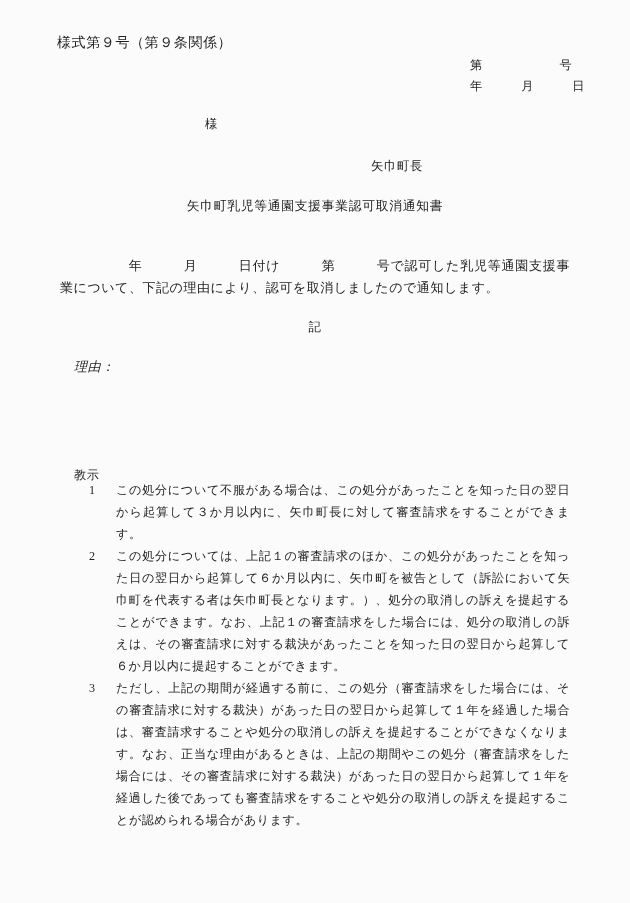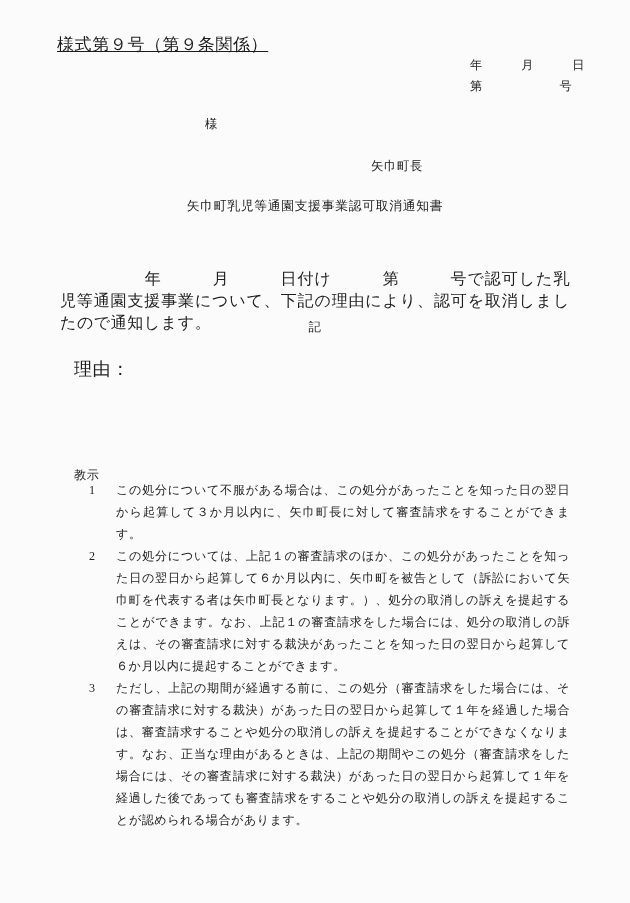--- a/index.html
+++ b/index.html
@@ -27,22 +27,21 @@
     white-space: pre;
     font-size: 12.2px;
     line-height: 1.0;
     letter-spacing: 0.6px;
   }
 
   
   .form-no {
     left: 57px;
     top: 36px;
-    font-size: 17px;
-    text-decoration: underline;
+    font-size: 14px;
   }
 
   
   .issue-block {
     position: absolute;
     left: 470px;
     top: 55px;
     font-size: 12.2px;
     letter-spacing: 0.6px;
     line-height: 21px;
@@ -74,43 +73,43 @@
     letter-spacing: 0.7px;
     white-space: pre;
   }
 
   
   .body-para {
     position: absolute;
     left: 60px;
     top: 255px;
     width: 510px;
-    font-size: 16px;
+    font-size: 13px;
     letter-spacing: 0.55px;
     line-height: 22px;
     text-align: justify;
     text-justify: inter-character;
     text-indent: 0;
-    margin-top: 13px;
   }
 
   
   .kiji {
     left: 0;
     top: 321px;
     width: 630px;
     text-align: center;
     font-size: 12.4px;
   }
 
   
   .riyuu {
     left: 74px;
     top: 360px;
-    font-size: 18px;
+    font-size: 13px;
+    font-style: italic;
   }
 
   
   .kyouji {
     left: 74px;
     top: 460px;
     font-size: 12.2px;
     margin-top: 9px;
   }
 
@@ -142,22 +141,22 @@
   }
 </style>
 </head>
 <body>
 
 <div class="page">
 
   <div class="line form-no">様式第９号（第９条関係）</div>
 
   <div class="issue-block">
+    <div>第　　　　　　号</div>
     <div>年　　　月　　　日</div>
-    <div>第　　　　　　号</div>
   </div>
 
   <div class="line addressee">様</div>
 
   <div class="line issuer">矢巾町長</div>
 
   <div class="line doc-title">矢巾町乳児等通園支援事業認可取消通知書</div>
 
   <div class="body-para">　　　　　年　　　月　　　日付け　　　第　　　号で認可した乳児等通園支援事業について、下記の理由により、認可を取消しましたので通知します。</div>
 

